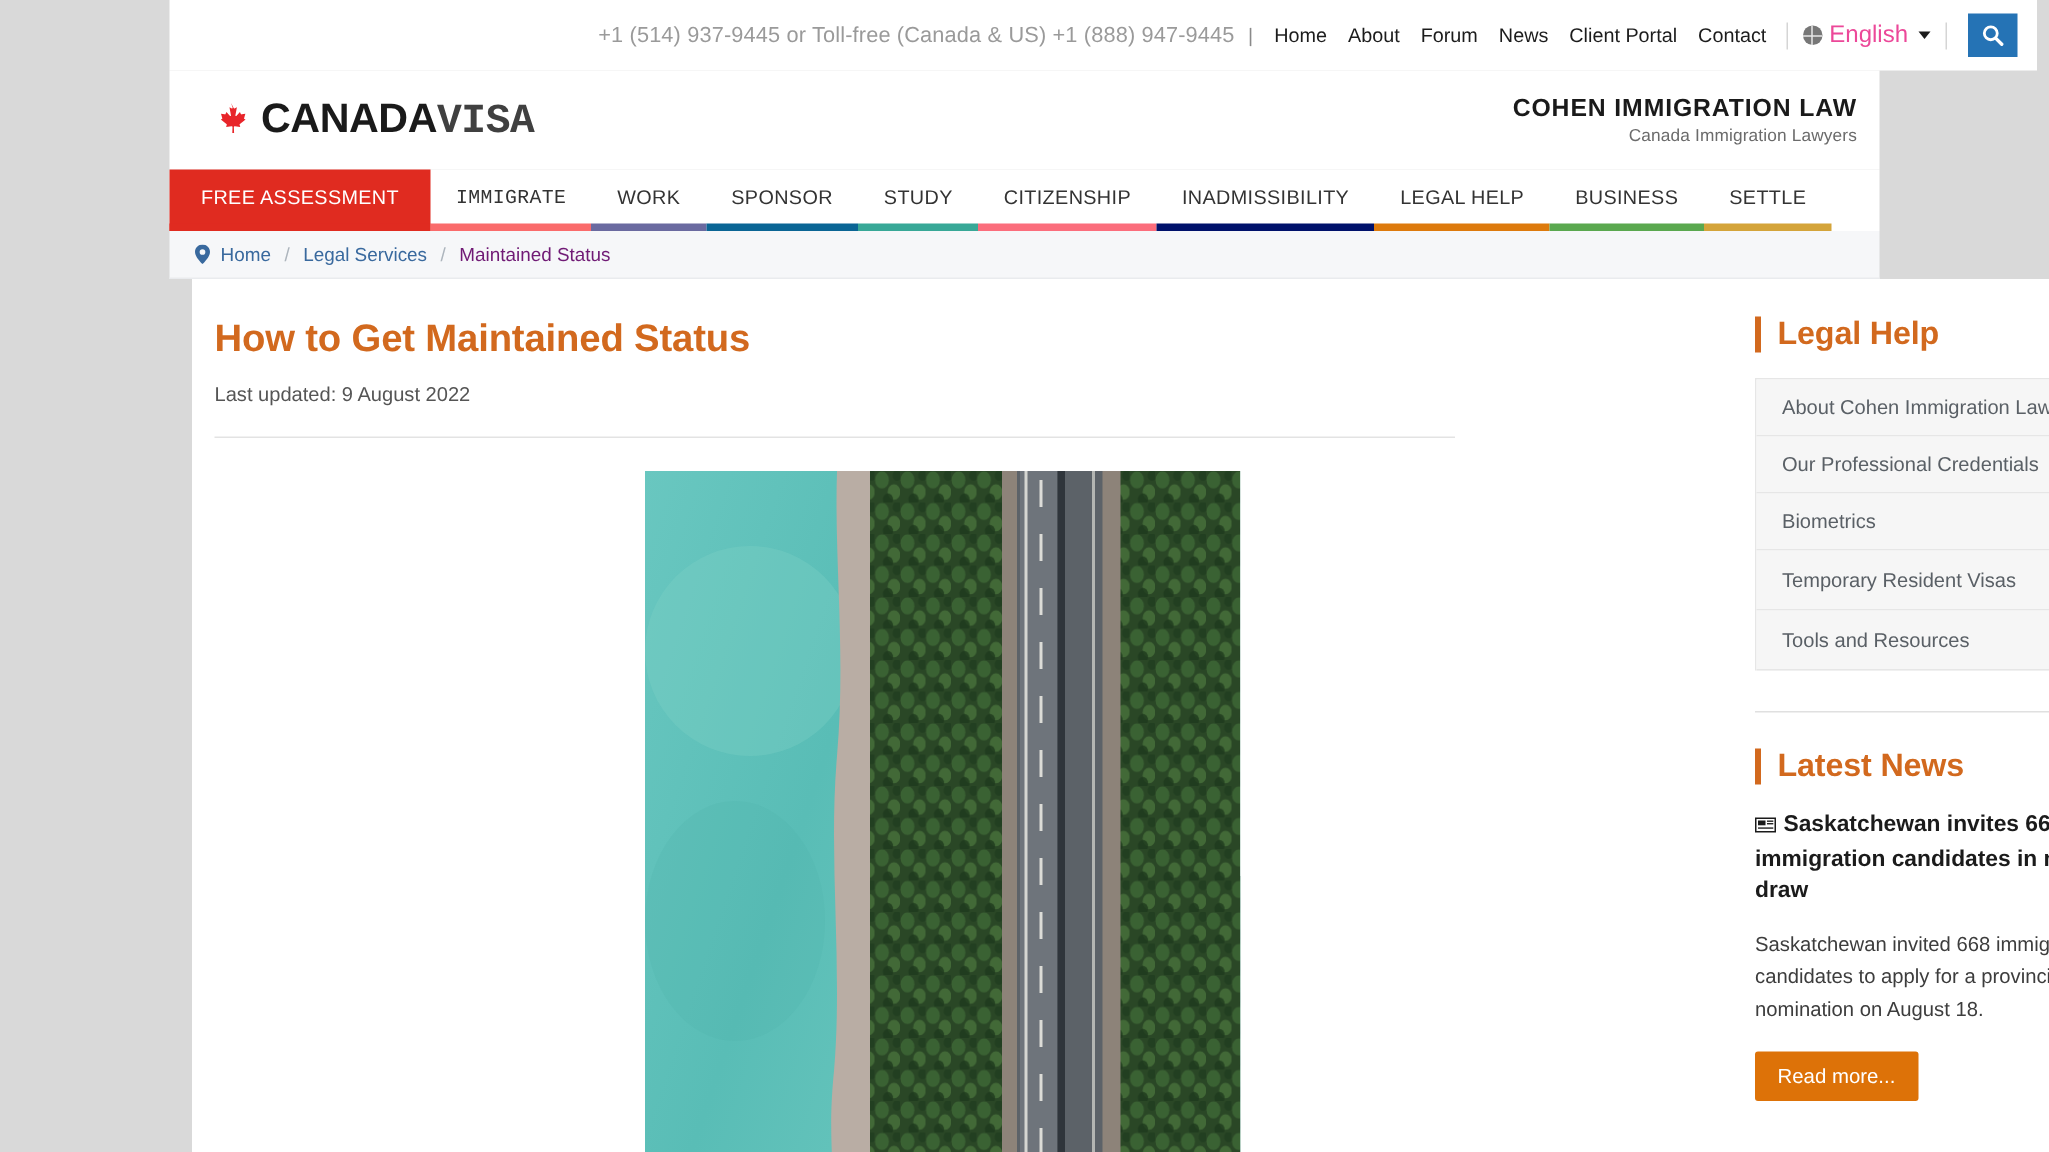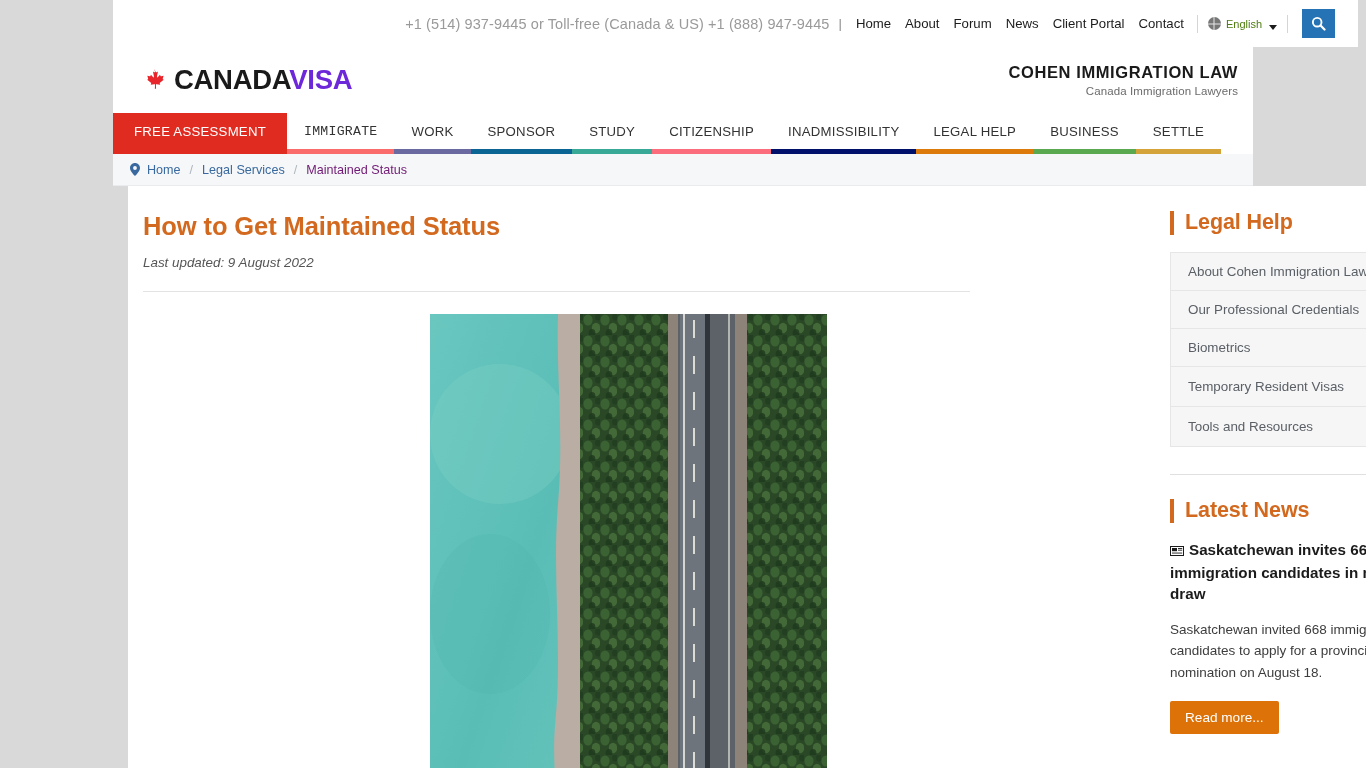--- a/index.html
+++ b/index.html
@@ -21,21 +21,21 @@
 
   
   .topbar {
     position: absolute;
     left: 113px; top: 0;
     width: 1245px; height: 47px;
     background: #ffffff;
     display: flex;
     align-items: center;
     justify-content: flex-end;
-    padding-right: 10px;
+    padding-right: 0;
   }
   .phone {
     color: #9a9a9a;
     font-size: 14.5px;
     letter-spacing: 0.1px;
     white-space: nowrap;
   }
   .sep-pipe {
     color: #8a8a8a;
     margin: 0 7px 0 9px;
@@ -53,22 +53,22 @@
     padding: 0 7px;
     white-space: nowrap;
     cursor: pointer;
   }
   .vdiv {
     width: 1px; height: 18px;
     background: #d5d5d5;
     margin: 0 6px;
   }
   .lang {
-    display: flex; align-items: flex-end; gap: 5px;
-    color: #4d7c0f; font-size: 11px;
+    display: flex; align-items: center; gap: 5px;
+    color: #ec4899; font-size: 16px;
     cursor: pointer;
     padding: 0 4px;
   }
   .globe {
     width: 13px; height: 13px;
     border-radius: 50%;
     background: #777;
     position: relative;
     display: inline-block;
     flex: none;
@@ -118,21 +118,21 @@
     display: flex; align-items: center; gap: 9px;
     margin-left: 15px;
   }
   .leaf { width: 22px; height: 24px; flex: none; }
   .logotext {
     font-size: 27.5px;
     font-weight: bold;
     letter-spacing: -0.3px;
   }
   .logotext .c1 { color: #1a1a1a; }
-  .logotext .c2 { color: #6d28d9; }
+  .logotext .c2 { color: #404040; font-family: Liberation Mono, monospace; }
 
   .cohen { text-align: right; margin-right: 0px; }
   .cohen-line1 {
     font-size: 16.5px;
     color: #1a1a1a;
     letter-spacing: 0.6px;
   }
   .cohen-line1 b { font-weight: bold; }
   .cohen-line1 span.light { font-weight: bold; }
   .cohen-line2 {
@@ -209,21 +209,20 @@
     color: #d2691e;
     font-size: 25.5px;
     font-weight: bold;
     margin: 26px 0 0 0;
     letter-spacing: -0.1px;
   }
   .last-updated {
     color: #555555;
     font-size: 13.4px;
     margin-top: 14px;
-    font-style: italic;
   }
   .rule {
     height: 1px;
     background: #e3e3e3;
     margin-top: 21px;
     width: 827px;
   }
 
   .hero-wrap {
     position: relative;

